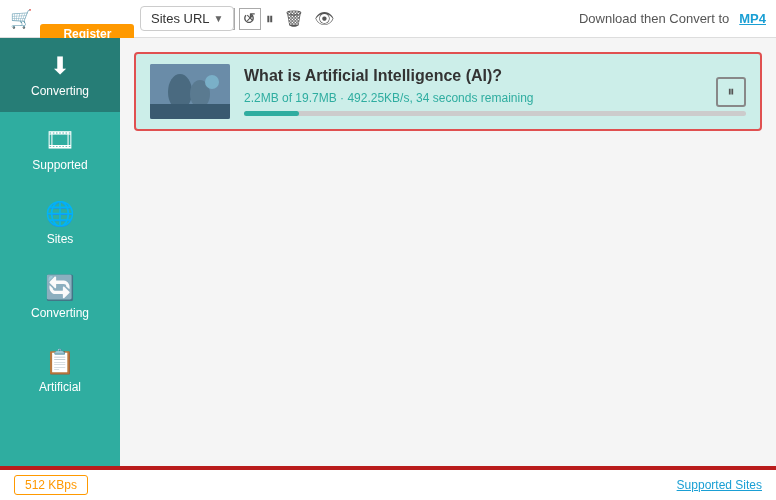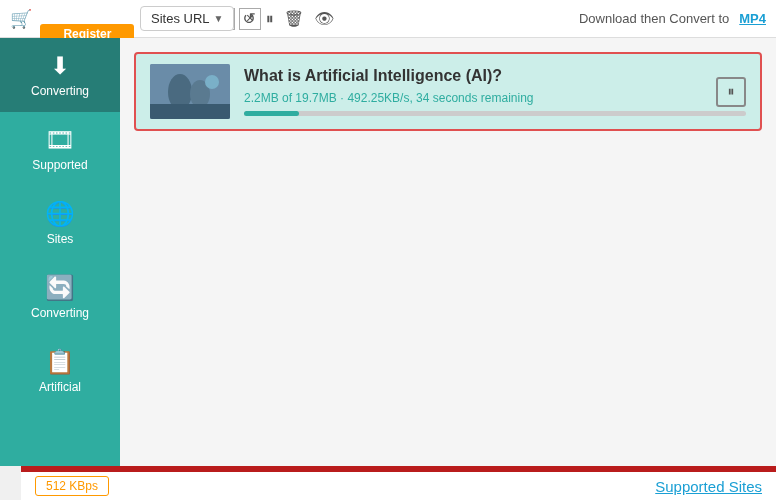--- a/index.html
+++ b/index.html
@@ -98,29 +98,29 @@
     }
     .pause-btn {
       width: 30px; height: 30px; border: 2px solid #888; background: transparent;
       display: flex; align-items: center; justify-content: center;
       cursor: pointer; border-radius: 3px; font-size: 14px; color: #555;
       position: absolute; right: 14px; top: 50%; transform: translateY(-50%);
     }
 
     
     .bottom-bar {
-      background: #fff; border-top: 6px solid #b91c1c;
+      background: #fff; border-top: 4px solid #b91c1c;
       display: flex; align-items: center; justify-content: space-between;
-      padding: 6px 14px; height: 34px; margin-left: 21px;
+      padding: 6px 14px; height: 34px;
     }
     .speed-badge {
       border: 1px solid #f90; color: #f90; font-size: 12px;
       padding: 2px 10px; border-radius: 3px;
     }
-    .supported-sites { color: #1a9fd4; font-size: 15px; text-decoration: underline; cursor: pointer; }
+    .supported-sites { color: #1a9fd4; font-size: 12px; text-decoration: underline; cursor: pointer; }
   </style>
 </head>
 <body>
 
 <div class="title-bar">
   <div class="title-bar-left">
 
     <span class="cart-icon">🛒</span>
 
     <button class="register-btn">Register</button>

